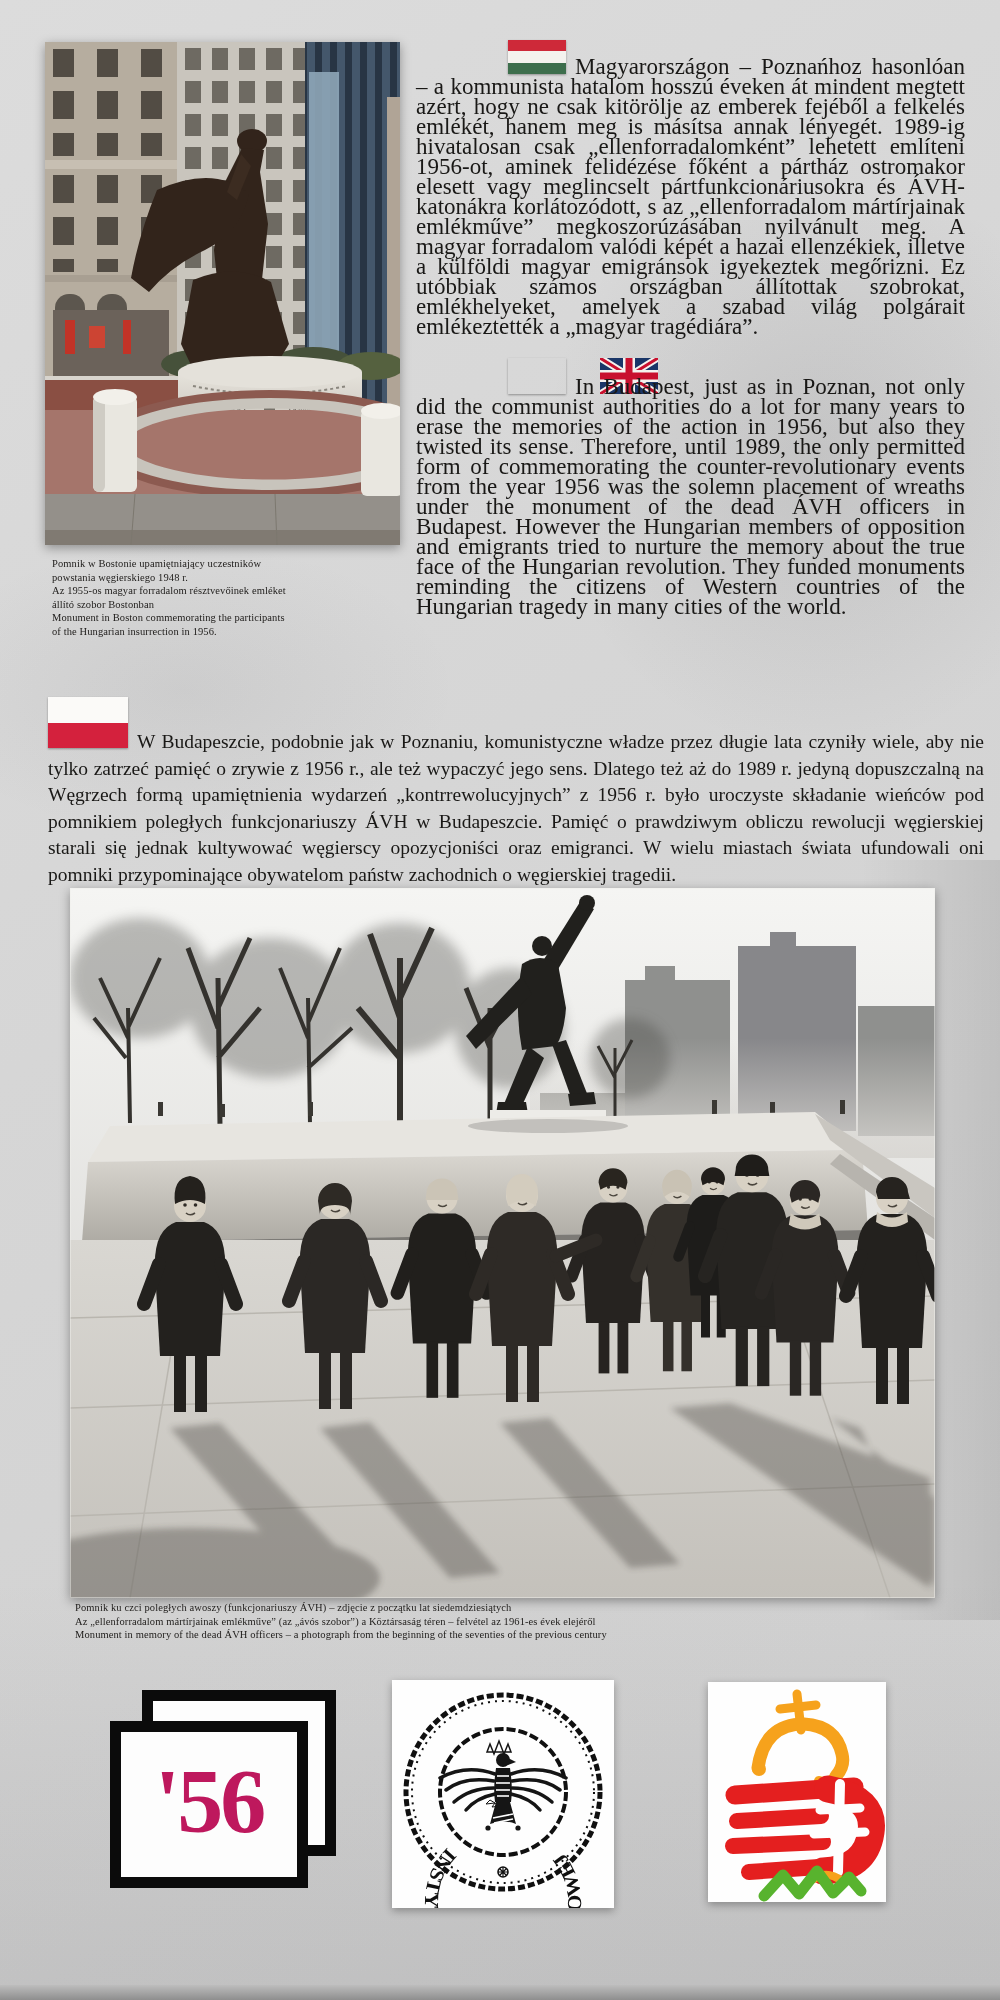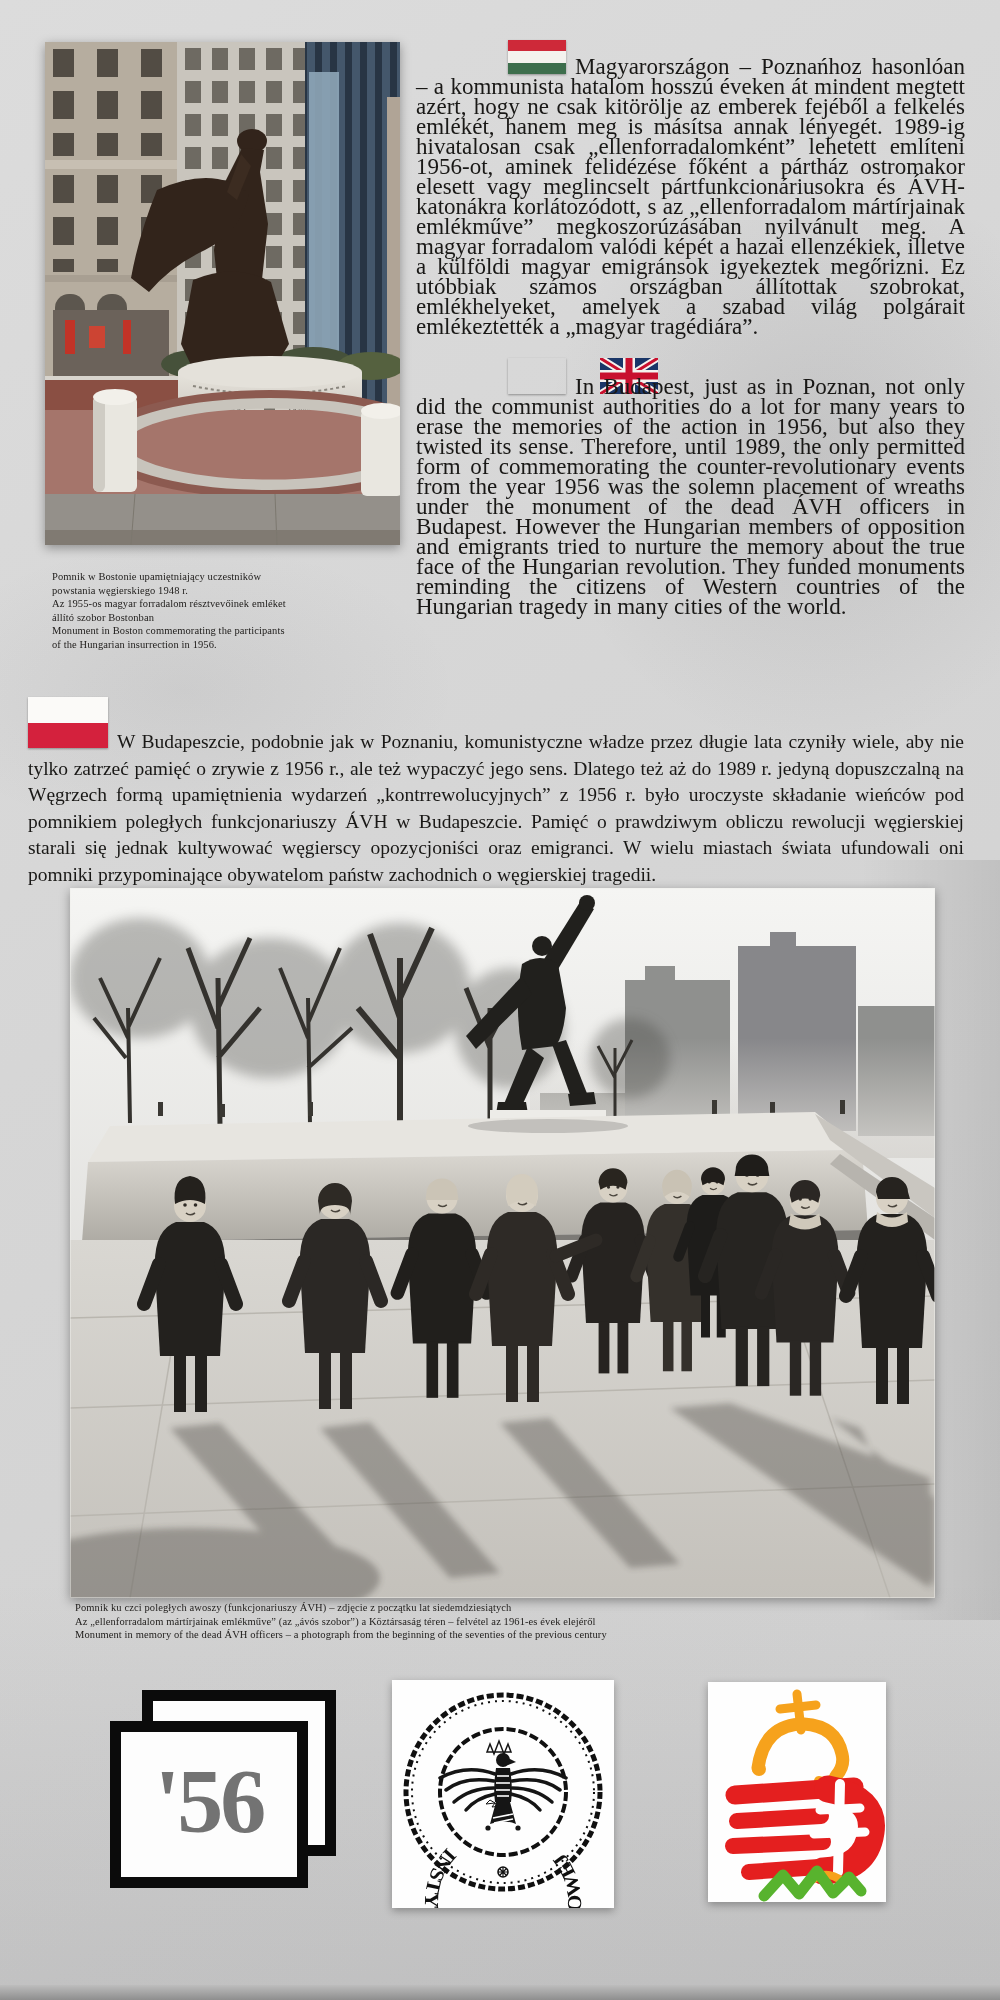--- a/index.html
+++ b/index.html
@@ -9,39 +9,39 @@
   #sh1{left:520px;top:220px;width:480px;height:560px;background:radial-gradient(ellipse at 62% 42%,rgba(60,60,64,.12),rgba(0,0,0,0) 65%);}
   #sh2{left:0;top:540px;width:460px;height:300px;background:radial-gradient(ellipse at 40% 50%,rgba(60,60,64,.07),rgba(0,0,0,0) 70%);}
   #sh3{left:0;bottom:0;width:1000px;height:420px;background:linear-gradient(rgba(0,0,0,0),rgba(70,70,74,.12));}
   #sh4{left:860px;top:860px;width:140px;height:760px;background:linear-gradient(90deg,rgba(0,0,0,0),rgba(0,0,0,.09));}
   #band{position:absolute;left:0;bottom:0;width:1000px;height:15px;background:linear-gradient(#bdbdbd,#8e8e8e);}
   .photo{position:absolute;box-shadow:0 3px 10px rgba(0,0,0,.35);background:#888;}
   #photo-boston{left:45px;top:42px;width:355px;height:503px;}
   #photo-children{left:70px;top:888px;width:865px;height:710px;}
   .photo svg{display:block;}
   .cap{position:absolute;font-size:10.5px;line-height:13.5px;color:#1e1c1a;letter-spacing:.1px;}
-  #caption-boston{left:52px;top:570px;width:340px;}
+  #caption-boston{left:52px;top:557px;width:340px;}
   #caption-avh{left:75px;top:1601px;width:660px;}
   .cap span{display:block;}
   .col-right{position:absolute;left:416px;top:40px;width:549px;}
   .para{font-size:23px;line-height:20px;text-align:justify;color:#191816;margin:0;}
   .para.indent{text-indent:92px;}
   #en-para{margin-top:21px;}
-  .pl-wrap{position:absolute;left:28px;top:697px;width:936px;font-family:Liberation Serif, serif;}
+  .pl-wrap{position:absolute;left:48px;top:697px;width:936px;font-family:Liberation Serif, serif;}
   .pl-wrap .para{font-size:19.5px;line-height:26.5px;}
   .flag{display:inline-block;vertical-align:baseline;box-shadow:0 1px 2px rgba(0,0,0,.35);margin-right:9px;}
   .flag-hu{width:58px;height:34px;background:linear-gradient(#ce2939 0 33.3%,#f4f2ee 33.3% 66.6%,#3d6e4c 66.6% 100%);}
   .flag-pl{width:80px;height:51px;background:linear-gradient(#fbfaf8 0 50%,#d4213d 50% 100%);}
   .flag-uk{width:58px;height:36px;}
   .logo-card{position:absolute;background:#fefefe;box-shadow:0 3px 8px rgba(0,0,0,.3);}
   #logo56{position:absolute;left:110px;top:1690px;width:230px;height:202px;}
   #logo56 .sq{position:absolute;background:#fdfdfd;border:11px solid #0b0b0b;}
   #sq-back{left:32px;top:0;width:172px;height:144px;}
   #sq-front{left:0;top:31px;width:176px;height:145px;display:flex;align-items:center;justify-content:center;}
-  #sq-front .n56{font-size:92px;font-weight:700;color:#737373;letter-spacing:-3px;transform:translateY(-4px);}
+  #sq-front .n56{font-size:92px;font-weight:700;color:#be185d;letter-spacing:-3px;transform:translateY(-4px);}
   #logo-ipn{left:392px;top:1680px;width:222px;height:228px;}
   #logo-hu56{left:708px;top:1682px;width:178px;height:220px;}
   text{font-family:"Liberation Serif","DejaVu Serif",serif;}
 </style>
 </head>
 <body>
 
 <div class="poster">
   <div class="sh" id="sh1"></div>
   <div class="sh" id="sh2"></div>

